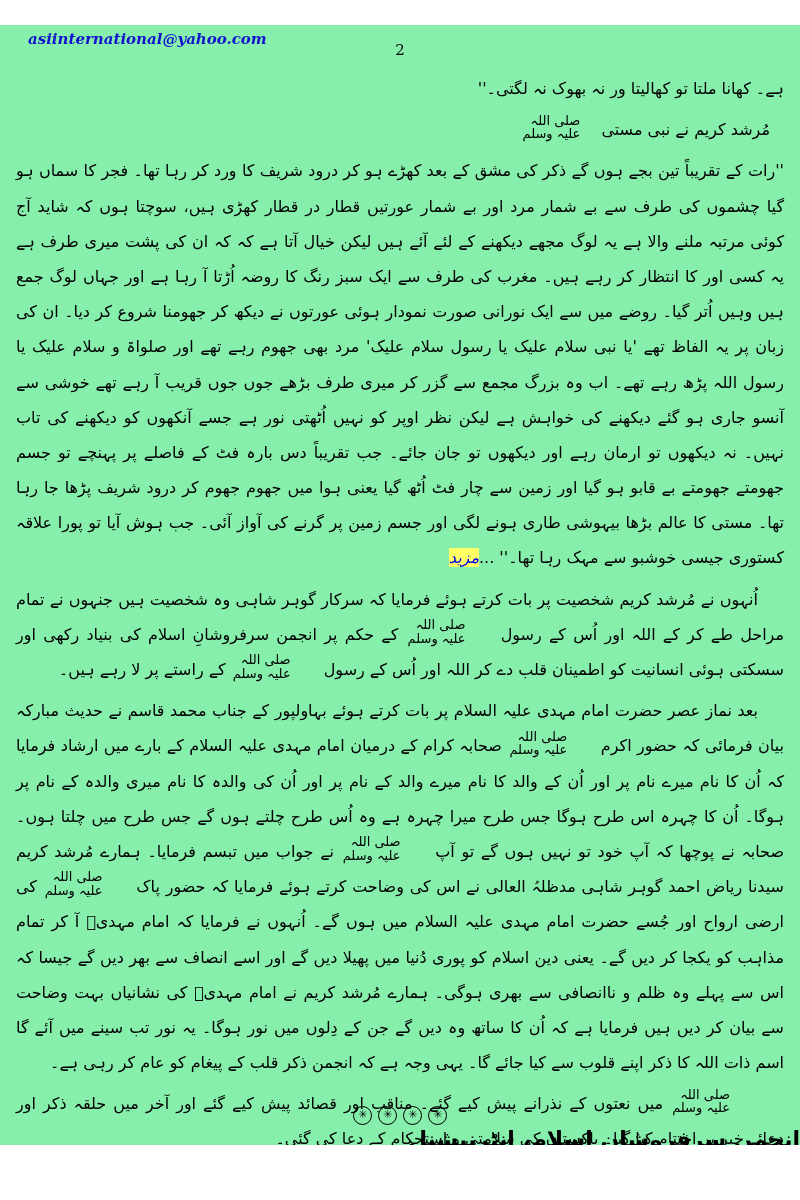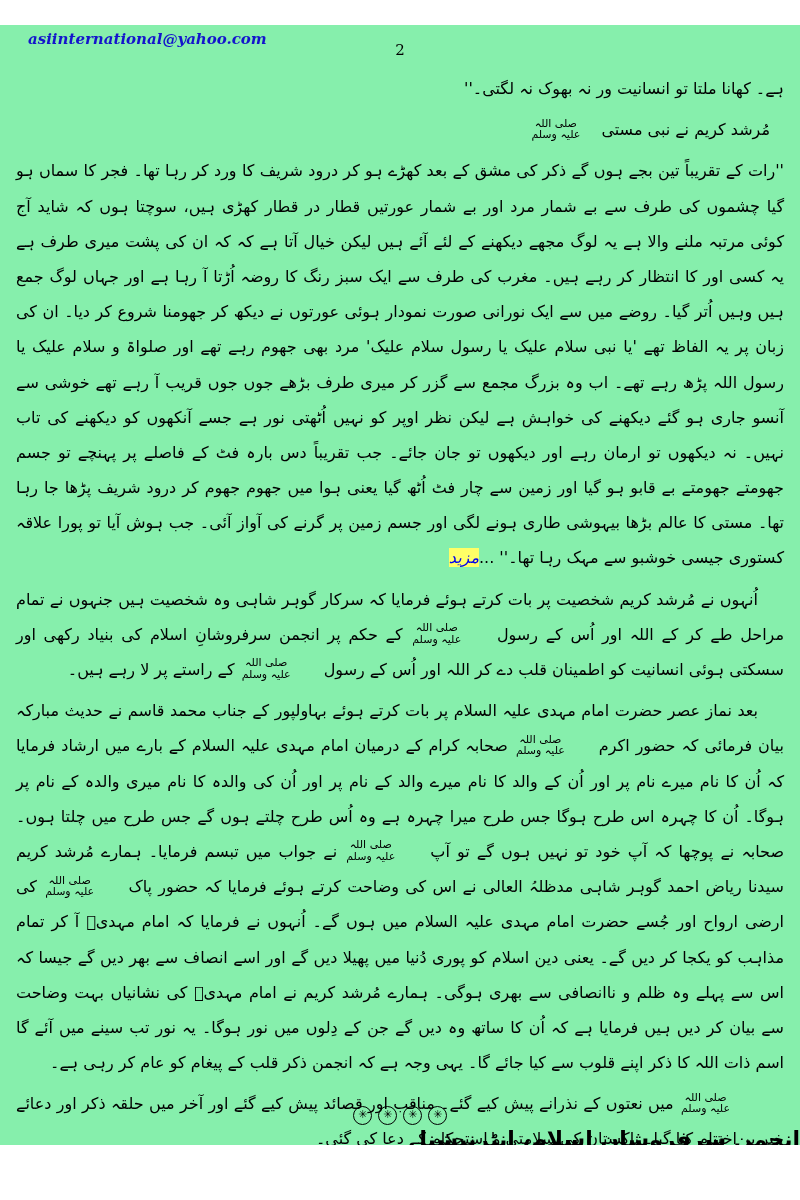--- a/index.html
+++ b/index.html
@@ -11,21 +11,21 @@
         font-size:15px;}
   .page-number{position:absolute;top:16px;left:0;right:0;text-align:center;
         font-family:"DejaVu Serif",serif;font-size:15px;color:#000;}
 
   .doc-body{position:absolute;top:46px;left:16px;right:16px;
         direction:rtl;text-align:justify;font-size:16px;line-height:2.2;color:#000;}
   .para{margin:0 0 6px 0;}
   .para.indent-sm{text-indent:14px;}
   .para.indent{text-indent:26px;}
 
-  .saw{display:inline-block;font-size:11px;line-height:1.05;text-align:center;
+  .saw{display:inline-block;font-size:13px;line-height:1.05;
         vertical-align:-3px;margin:0 2px;}
   .saw span{display:block;}
 
   .more-link{color:#0000ee;background:#ffff66;cursor:pointer;font-style:italic;}
 
   .ornament-row{position:absolute;top:1078px;left:0;right:0;text-align:center;}
   .orn{display:inline-block;width:17px;height:17px;margin:0 3px;border:1.4px solid #000;
         border-radius:50%;text-align:center;line-height:16px;font-size:11px;color:#000;}
 
   .org-heading{position:absolute;top:1102px;left:0;right:0;text-align:right;
@@ -42,21 +42,21 @@
 </head>
 <body>
 
 <div class="page">
 
   <div class="header-email blue">asiinternational@yahoo.com</div>
 
   <div class="page-number">2</div>
 
   <div class="doc-body" id="doc-body">
-      <div class="para"><span>ہے۔ کھانا ملتا تو انسانیت ور نہ بھوک نہ لگتی۔''</span></div>
+      <div class="para"><span>ہے۔ کھانا ملتا تو کھالیتا ور نہ بھوک نہ لگتی۔''</span></div>
       <div class="para indent-sm"><span>مُرشد کریم نے نبی مستی </span><span class="saw"><span>صلی اللہ</span><span>علیہ وسلم</span></span></div>
       <div class="para"><span>''رات کے تقریباً تین بجے ہوں گے ذکر کی مشق کے بعد کھڑے ہو کر درود شریف کا ورد کر رہا تھا۔ فجر کا سماں ہو گیا چشموں کی طرف سے بے شمار مرد اور بے شمار عورتیں قطار در قطار کھڑی ہیں، سوچتا ہوں کہ شاید آج کوئی مرتبہ ملنے والا ہے یہ لوگ مجھے دیکھنے کے لئے آئے ہیں لیکن خیال آتا ہے کہ کہ ان کی پشت میری طرف ہے یہ کسی اور کا انتظار کر رہے ہیں۔ مغرب کی طرف سے ایک سبز رنگ کا روضہ اُڑتا آ رہا ہے اور جہاں لوگ جمع ہیں وہیں اُتر گیا۔ روضے میں سے ایک نورانی صورت نمودار ہوئی عورتوں نے دیکھ کر جھومنا شروع کر دیا۔ ان کی زبان پر یہ الفاظ تھے 'یا نبی سلام علیک یا رسول سلام علیک' مرد بھی جھوم رہے تھے اور صلواۃ و سلام علیک یا رسول اللہ پڑھ رہے تھے۔ اب وہ بزرگ مجمع سے گزر کر میری طرف بڑھے جوں جوں قریب آ رہے تھے خوشی سے آنسو جاری ہو گئے دیکھنے کی خواہش ہے لیکن نظر اوپر کو نہیں اُٹھتی نور ہے جسے آنکھوں کو دیکھنے کی تاب نہیں۔ نہ دیکھوں تو ارمان رہے اور دیکھوں تو جان جائے۔ جب تقریباً دس بارہ فٹ کے فاصلے پر پہنچے تو جسم جھومتے جھومتے بے قابو ہو گیا اور زمین سے چار فٹ اُٹھ گیا یعنی ہوا میں جھوم جھوم کر درود شریف پڑھا جا رہا تھا۔ مستی کا عالم بڑھا بیہوشی طاری ہونے لگی اور جسم زمین پر گرنے کی آواز آئی۔ جب ہوش آیا تو پورا علاقہ کستوری جیسی خوشبو سے مہک رہا تھا۔'' ...</span><span class="more-link">مزید</span></div>
       <div class="para indent"><span>اُنہوں نے مُرشد کریم شخصیت پر بات کرتے ہوئے فرمایا کہ سرکار گوہر شاہی وہ شخصیت ہیں جنہوں نے تمام مراحل طے کر کے اللہ اور اُس کے رسول </span><span class="saw"><span>صلی اللہ</span><span>علیہ وسلم</span></span><span> کے حکم پر انجمن سرفروشانِ اسلام کی بنیاد رکھی اور سسکتی ہوئی انسانیت کو اطمینان قلب دے کر اللہ اور اُس کے رسول </span><span class="saw"><span>صلی اللہ</span><span>علیہ وسلم</span></span><span> کے راستے پر لا رہے ہیں۔</span></div>
       <div class="para indent"><span>بعد نماز عصر حضرت امام مہدی علیہ السلام پر بات کرتے ہوئے بہاولپور کے جناب محمد قاسم نے حدیث مبارکہ بیان فرمائی کہ حضور اکرم </span><span class="saw"><span>صلی اللہ</span><span>علیہ وسلم</span></span><span> صحابہ کرام کے درمیان امام مہدی علیہ السلام کے بارے میں ارشاد فرمایا کہ اُن کا نام میرے نام پر اور اُن کے والد کا نام میرے والد کے نام پر اور اُن کی والدہ کا نام میری والدہ کے نام پر ہوگا۔ اُن کا چہرہ اس طرح ہوگا جس طرح میرا چہرہ ہے وہ اُس طرح چلتے ہوں گے جس طرح میں چلتا ہوں۔ صحابہ نے پوچھا کہ آپ خود تو نہیں ہوں گے تو آپ </span><span class="saw"><span>صلی اللہ</span><span>علیہ وسلم</span></span><span> نے جواب میں تبسم فرمایا۔ ہمارے مُرشد کریم سیدنا ریاض احمد گوہر شاہی مدظلہُ العالی نے اس کی وضاحت کرتے ہوئے فرمایا کہ حضور پاک </span><span class="saw"><span>صلی اللہ</span><span>علیہ وسلم</span></span><span> کی ارضی ارواح اور جُسے حضرت امام مہدی علیہ السلام میں ہوں گے۔ اُنہوں نے فرمایا کہ امام مہدیؑ آ کر تمام مذاہب کو یکجا کر دیں گے۔ یعنی دین اسلام کو پوری دُنیا میں پھیلا دیں گے اور اسے انصاف سے بھر دیں گے جیسا کہ اس سے پہلے وہ ظلم و ناانصافی سے بھری ہوگی۔ ہمارے مُرشد کریم نے امام مہدیؑ کی نشانیاں بہت وضاحت سے بیان کر دیں ہیں فرمایا ہے کہ اُن کا ساتھ وہ دیں گے جن کے دِلوں میں نور ہوگا۔ یہ نور تب سینے میں آئے گا اسم ذات اللہ کا ذکر اپنے قلوب سے کیا جائے گا۔ یہی وجہ ہے کہ انجمن ذکر قلب کے پیغام کو عام کر رہی ہے۔</span></div>
       <div class="para indent"><span class="saw"><span>صلی اللہ</span><span>علیہ وسلم</span></span><span> میں نعتوں کے نذرانے پیش کیے گئے۔ مناقب اور قصائد پیش کیے گئے اور آخر میں حلقہ ذکر اور دعائے خیر پر اختتام کیا گیا۔ پاکستان کی سلامتی و استحکام کے دعا کی گئی۔</span></div>
     </div>
 
   <div class="ornament-row" id="ornament-row"><span class="orn">✳</span><span class="orn">✳</span><span class="orn">✳</span><span class="orn">✳</span></div>
 
   <div class="org-heading">انجمن سرفروشان اسلام، انٹرنیشنل</div>

